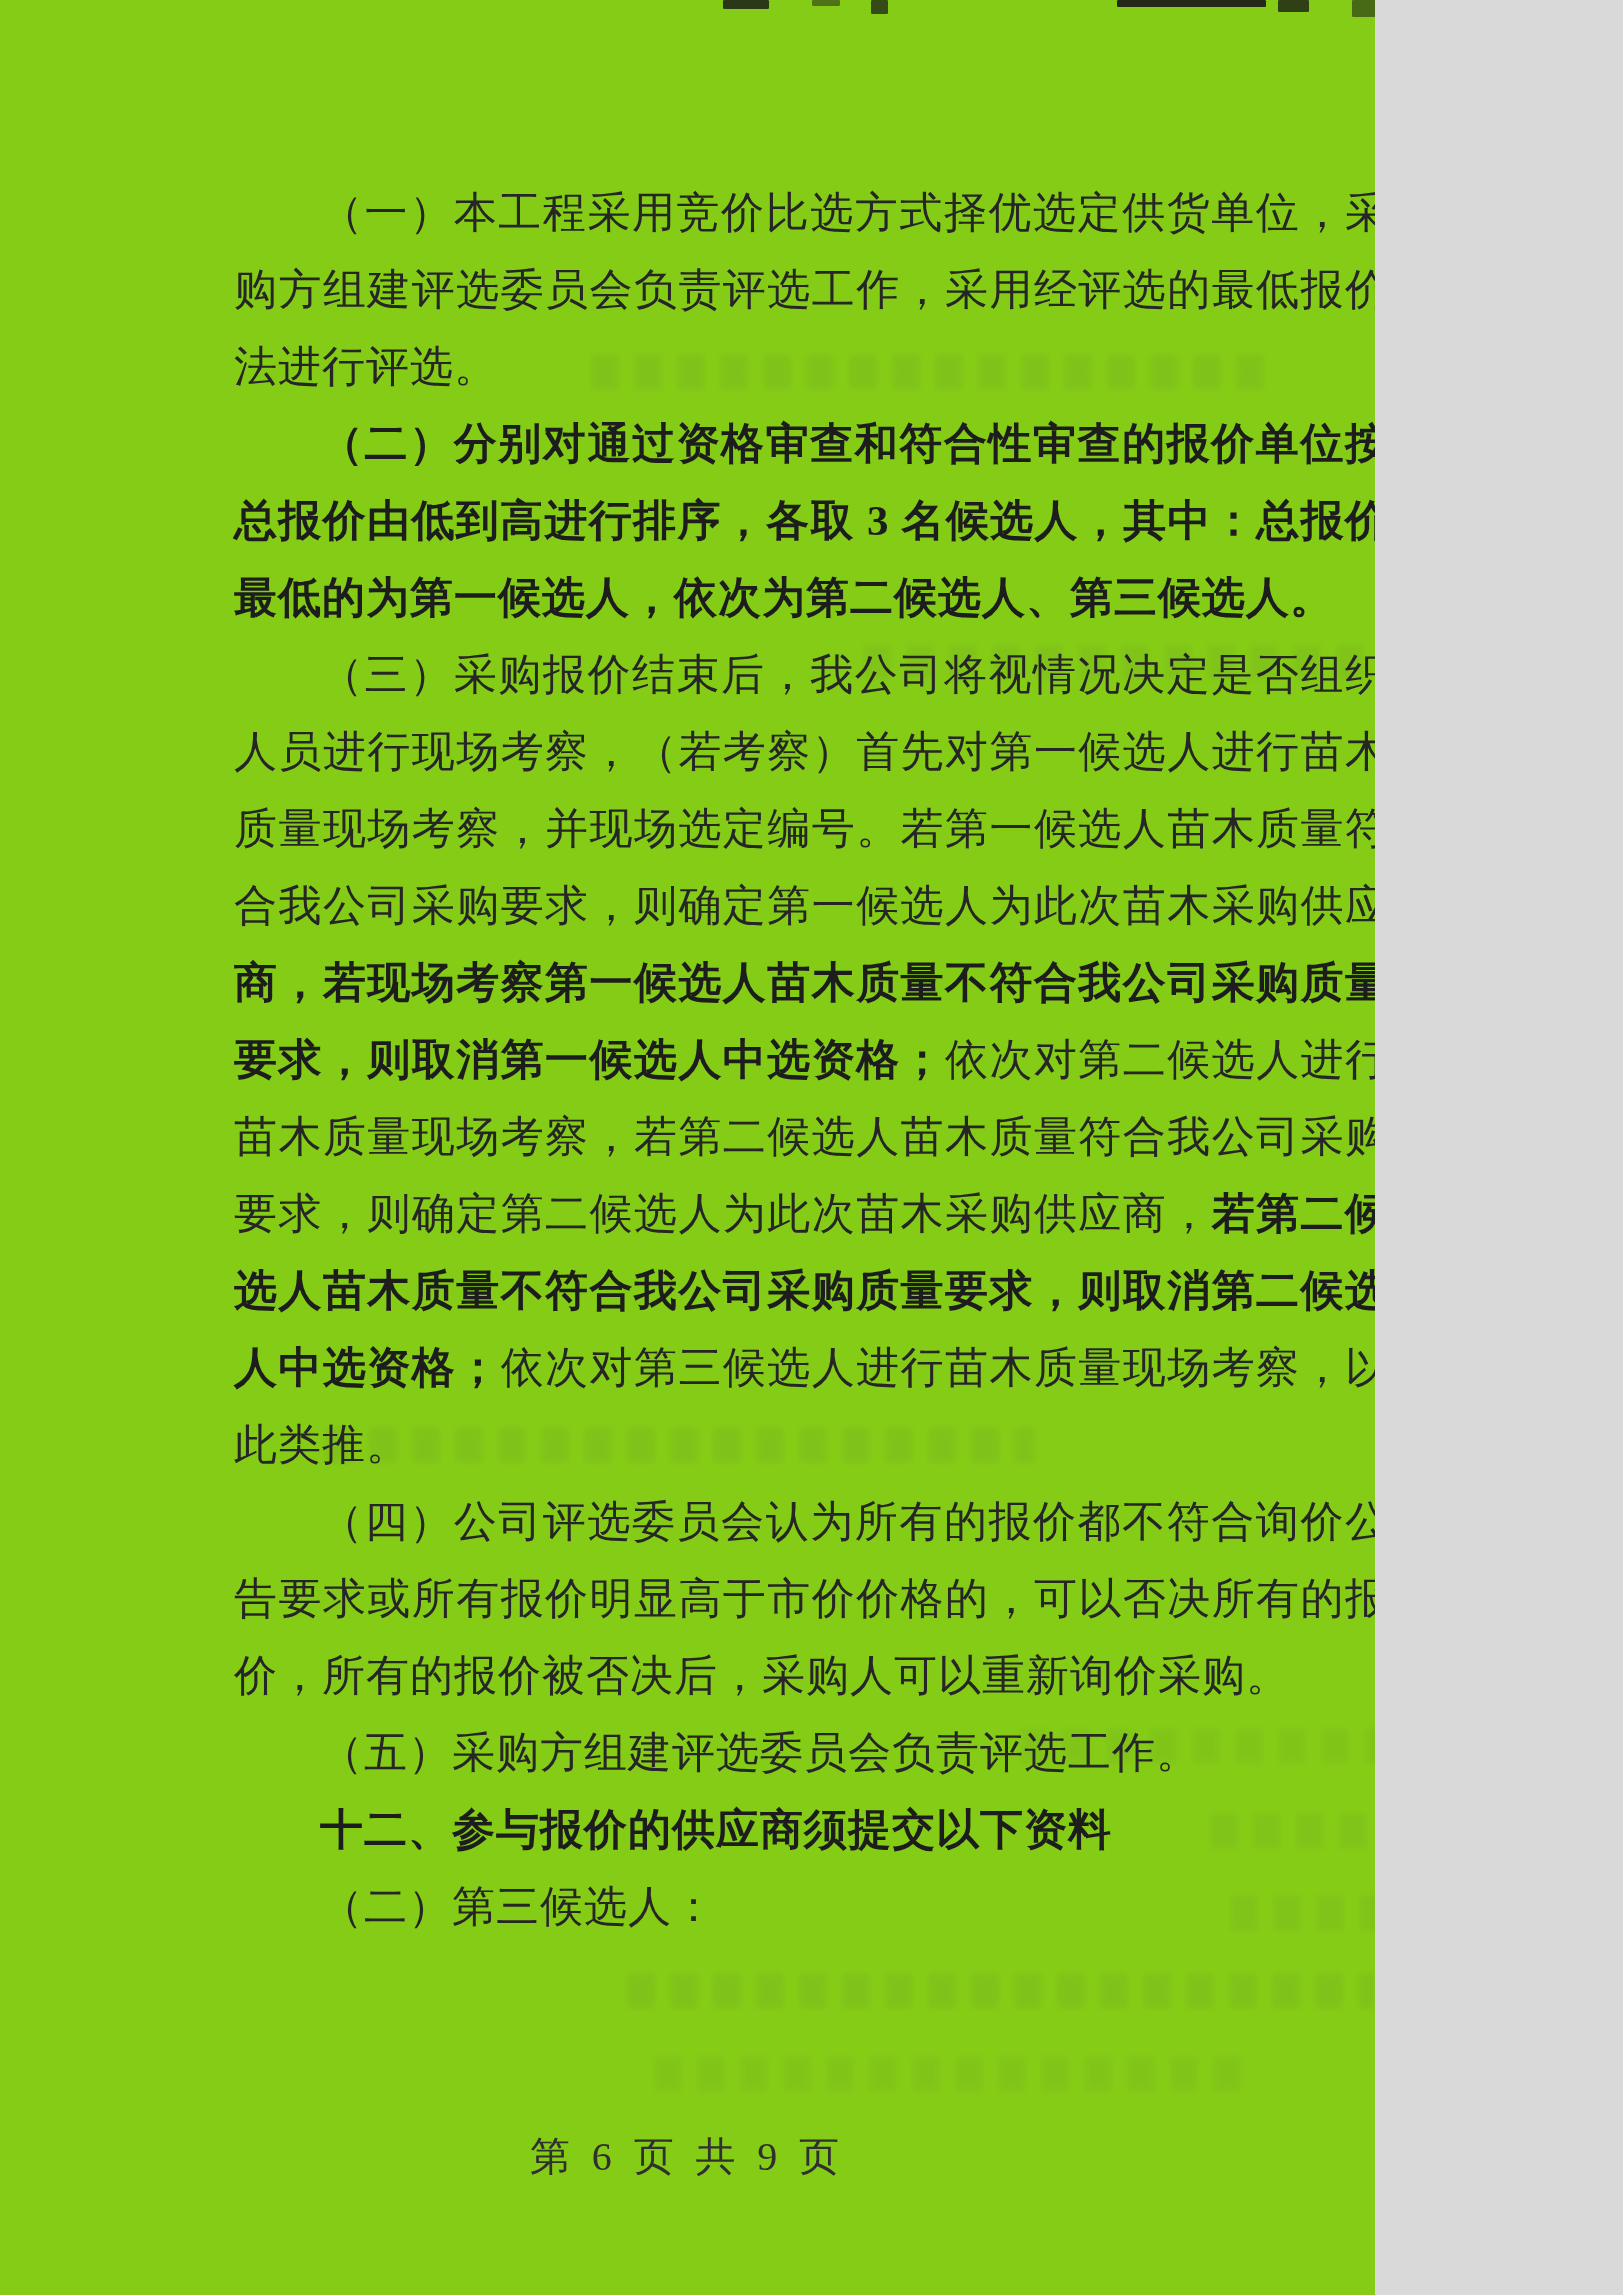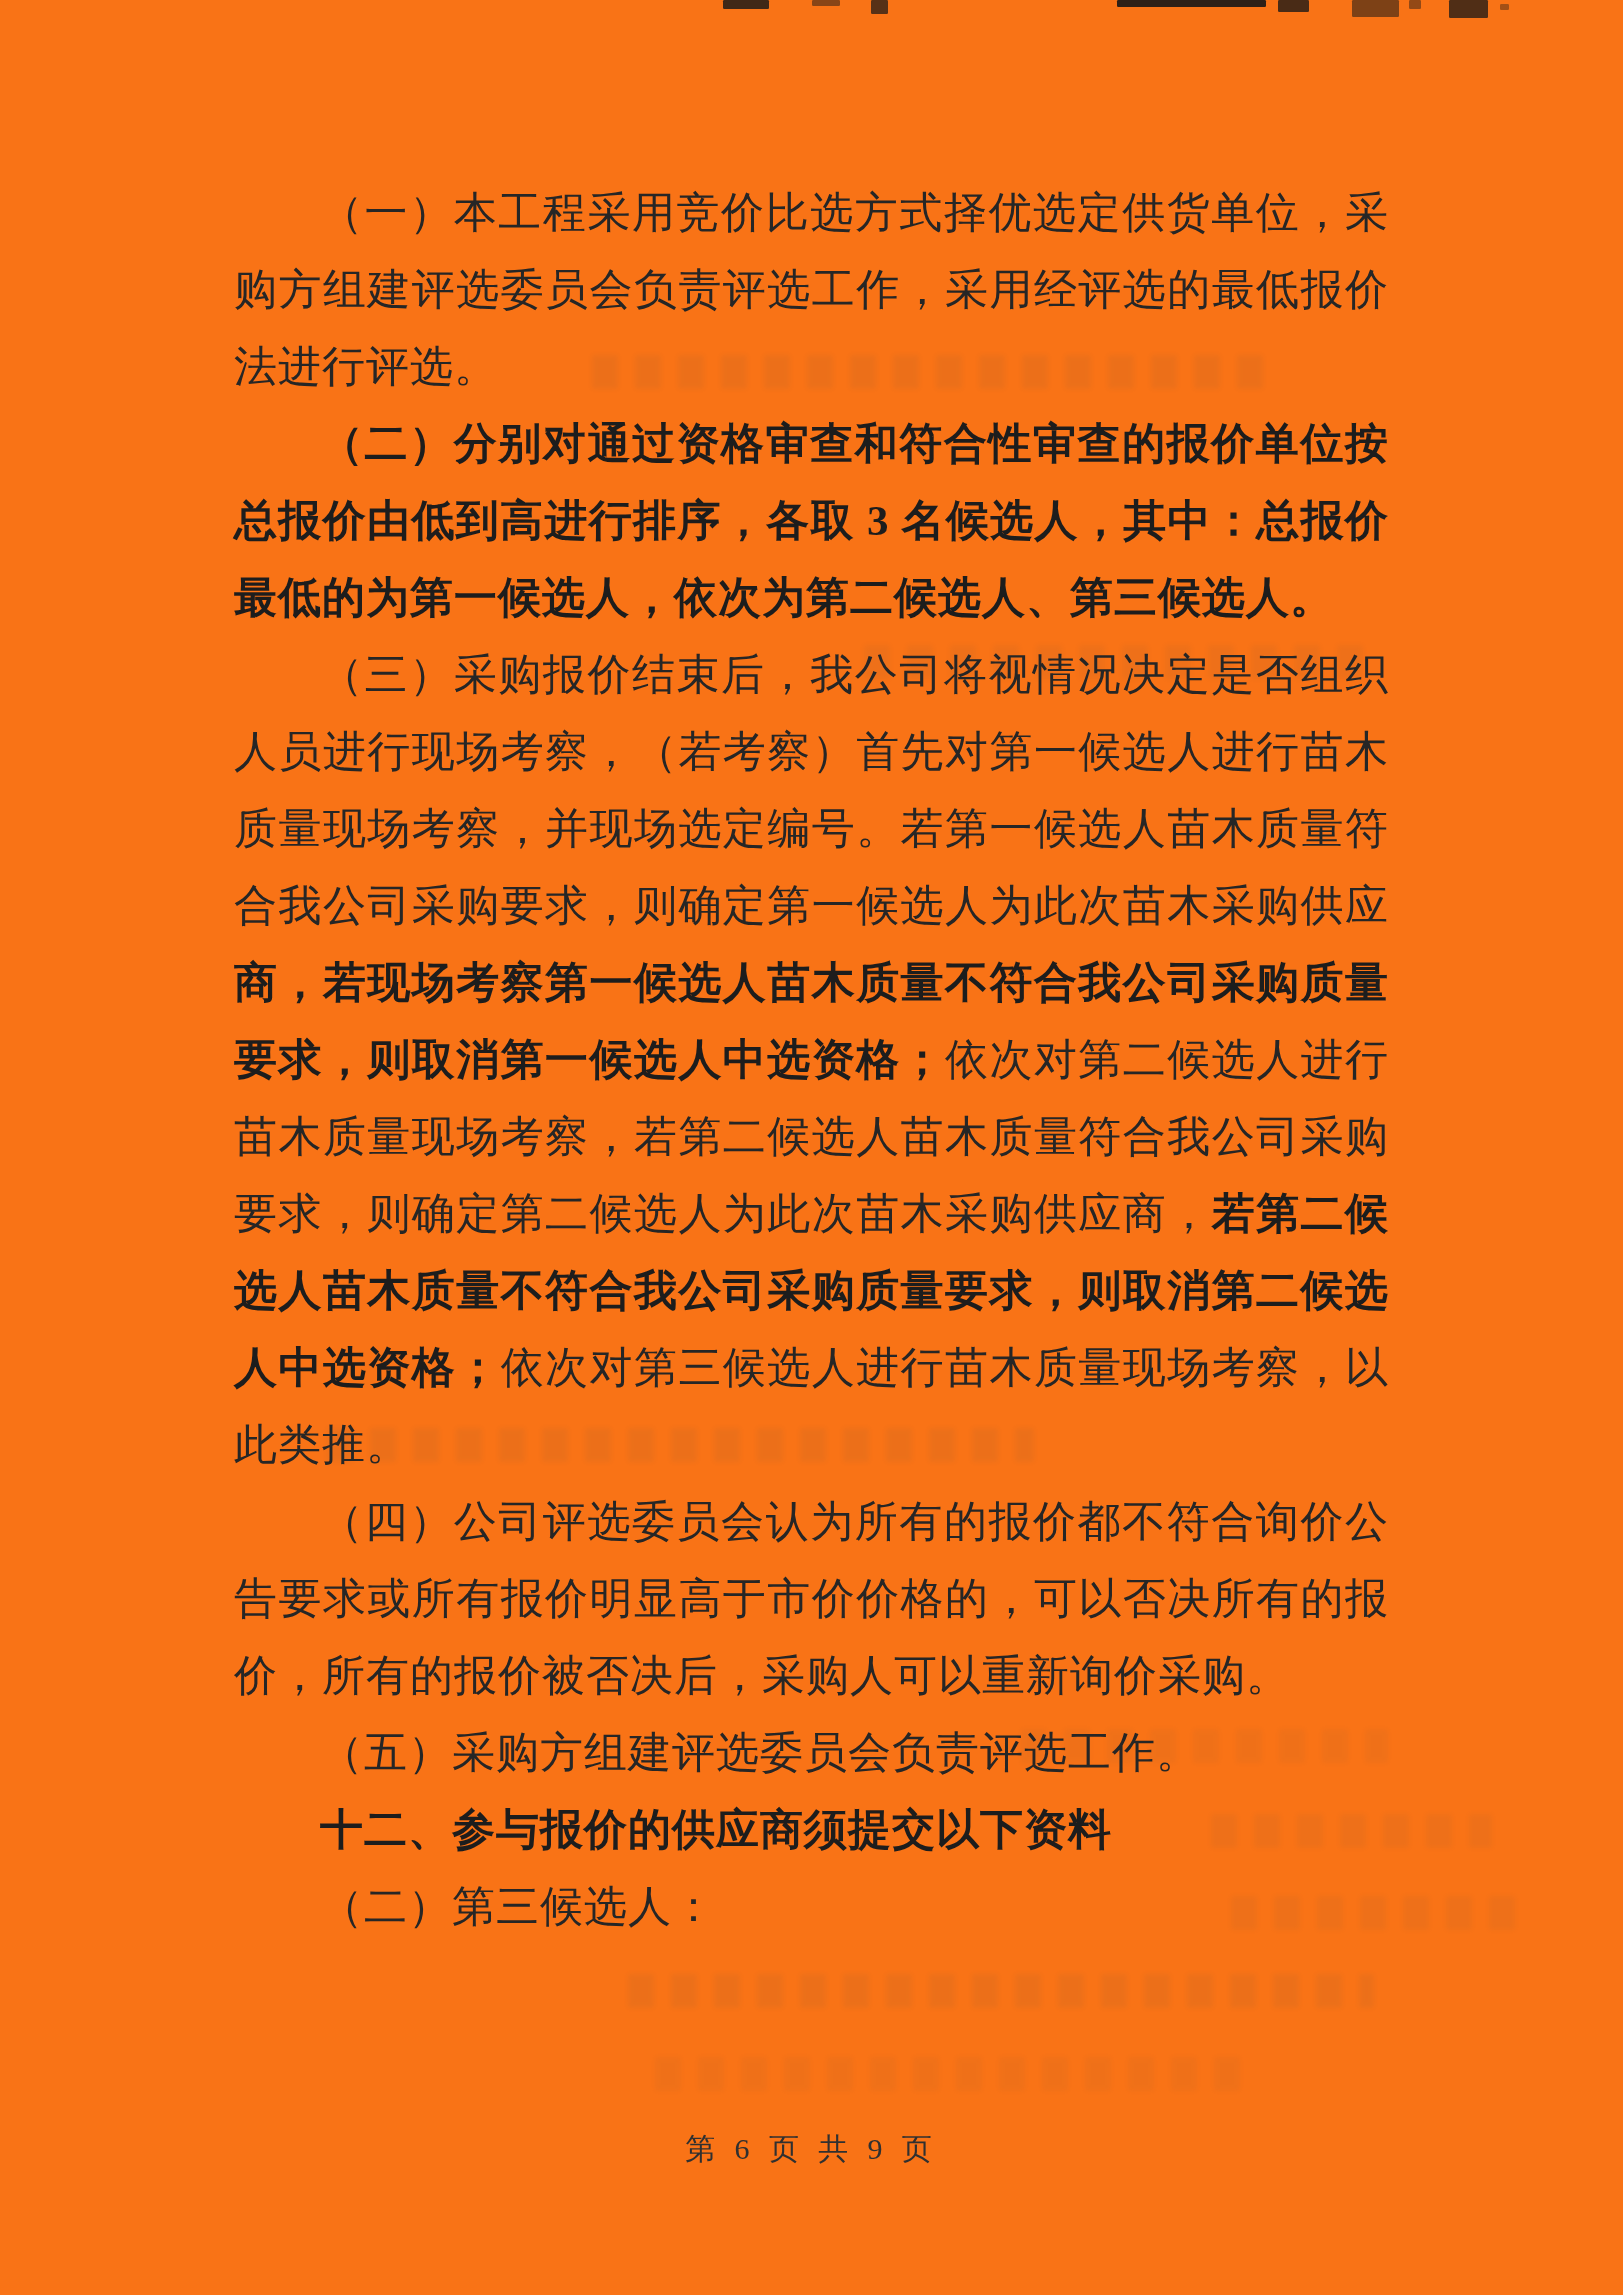--- a/index.html
+++ b/index.html
@@ -1,40 +1,40 @@
 <!DOCTYPE html>
 <html style="font-size:10.5px"><head>
 <meta charset="utf-8">
 <style>
   html,body{margin:0;padding:0;background:#d9d9d9;}
   .page{
     position:relative;
-    width:1623px;height:2295px;
-    background:#f97316;
+    width:1375px;height:2295px;
+    background:#84cc16;
     overflow:hidden;
     font-family:"Liberation Serif","DejaVu Serif",serif;
   }
   .content{
     position:absolute;
     left:234px;top:174px;width:1155px;
     color:#262626;
     font-size:43px;
     line-height:77px;
     text-align:justify;
     letter-spacing:1px;
   }
   .para{margin:0;text-indent:2em;}
   .run{font-weight:400;}
   .run.bold{font-weight:700;color:#1d1d1d;}
   .heading{font-weight:700;color:#1d1d1d;}
   .footer{
     position:absolute;
     left:0;top:2129px;width:100%;
     text-align:center;
-    font-size:30px;
+    font-size:40px;
     letter-spacing:5.9px;
     color:#303030;
   }
   
   .artifact{position:absolute;background:#171717;border-radius:1.3px;}
   .a1{left:723px;top:0;width:46px;height:8.5px;opacity:.82;}
   .a2{left:812px;top:0;width:27.5px;height:5.9px;opacity:.5;}
   .a3{left:871px;top:0;width:17px;height:13.7px;opacity:.72;}
   .a4{left:1117px;top:0;width:149px;height:7.2px;opacity:.9;}
   .a5{left:1278px;top:0;width:31px;height:12.4px;opacity:.78;}

